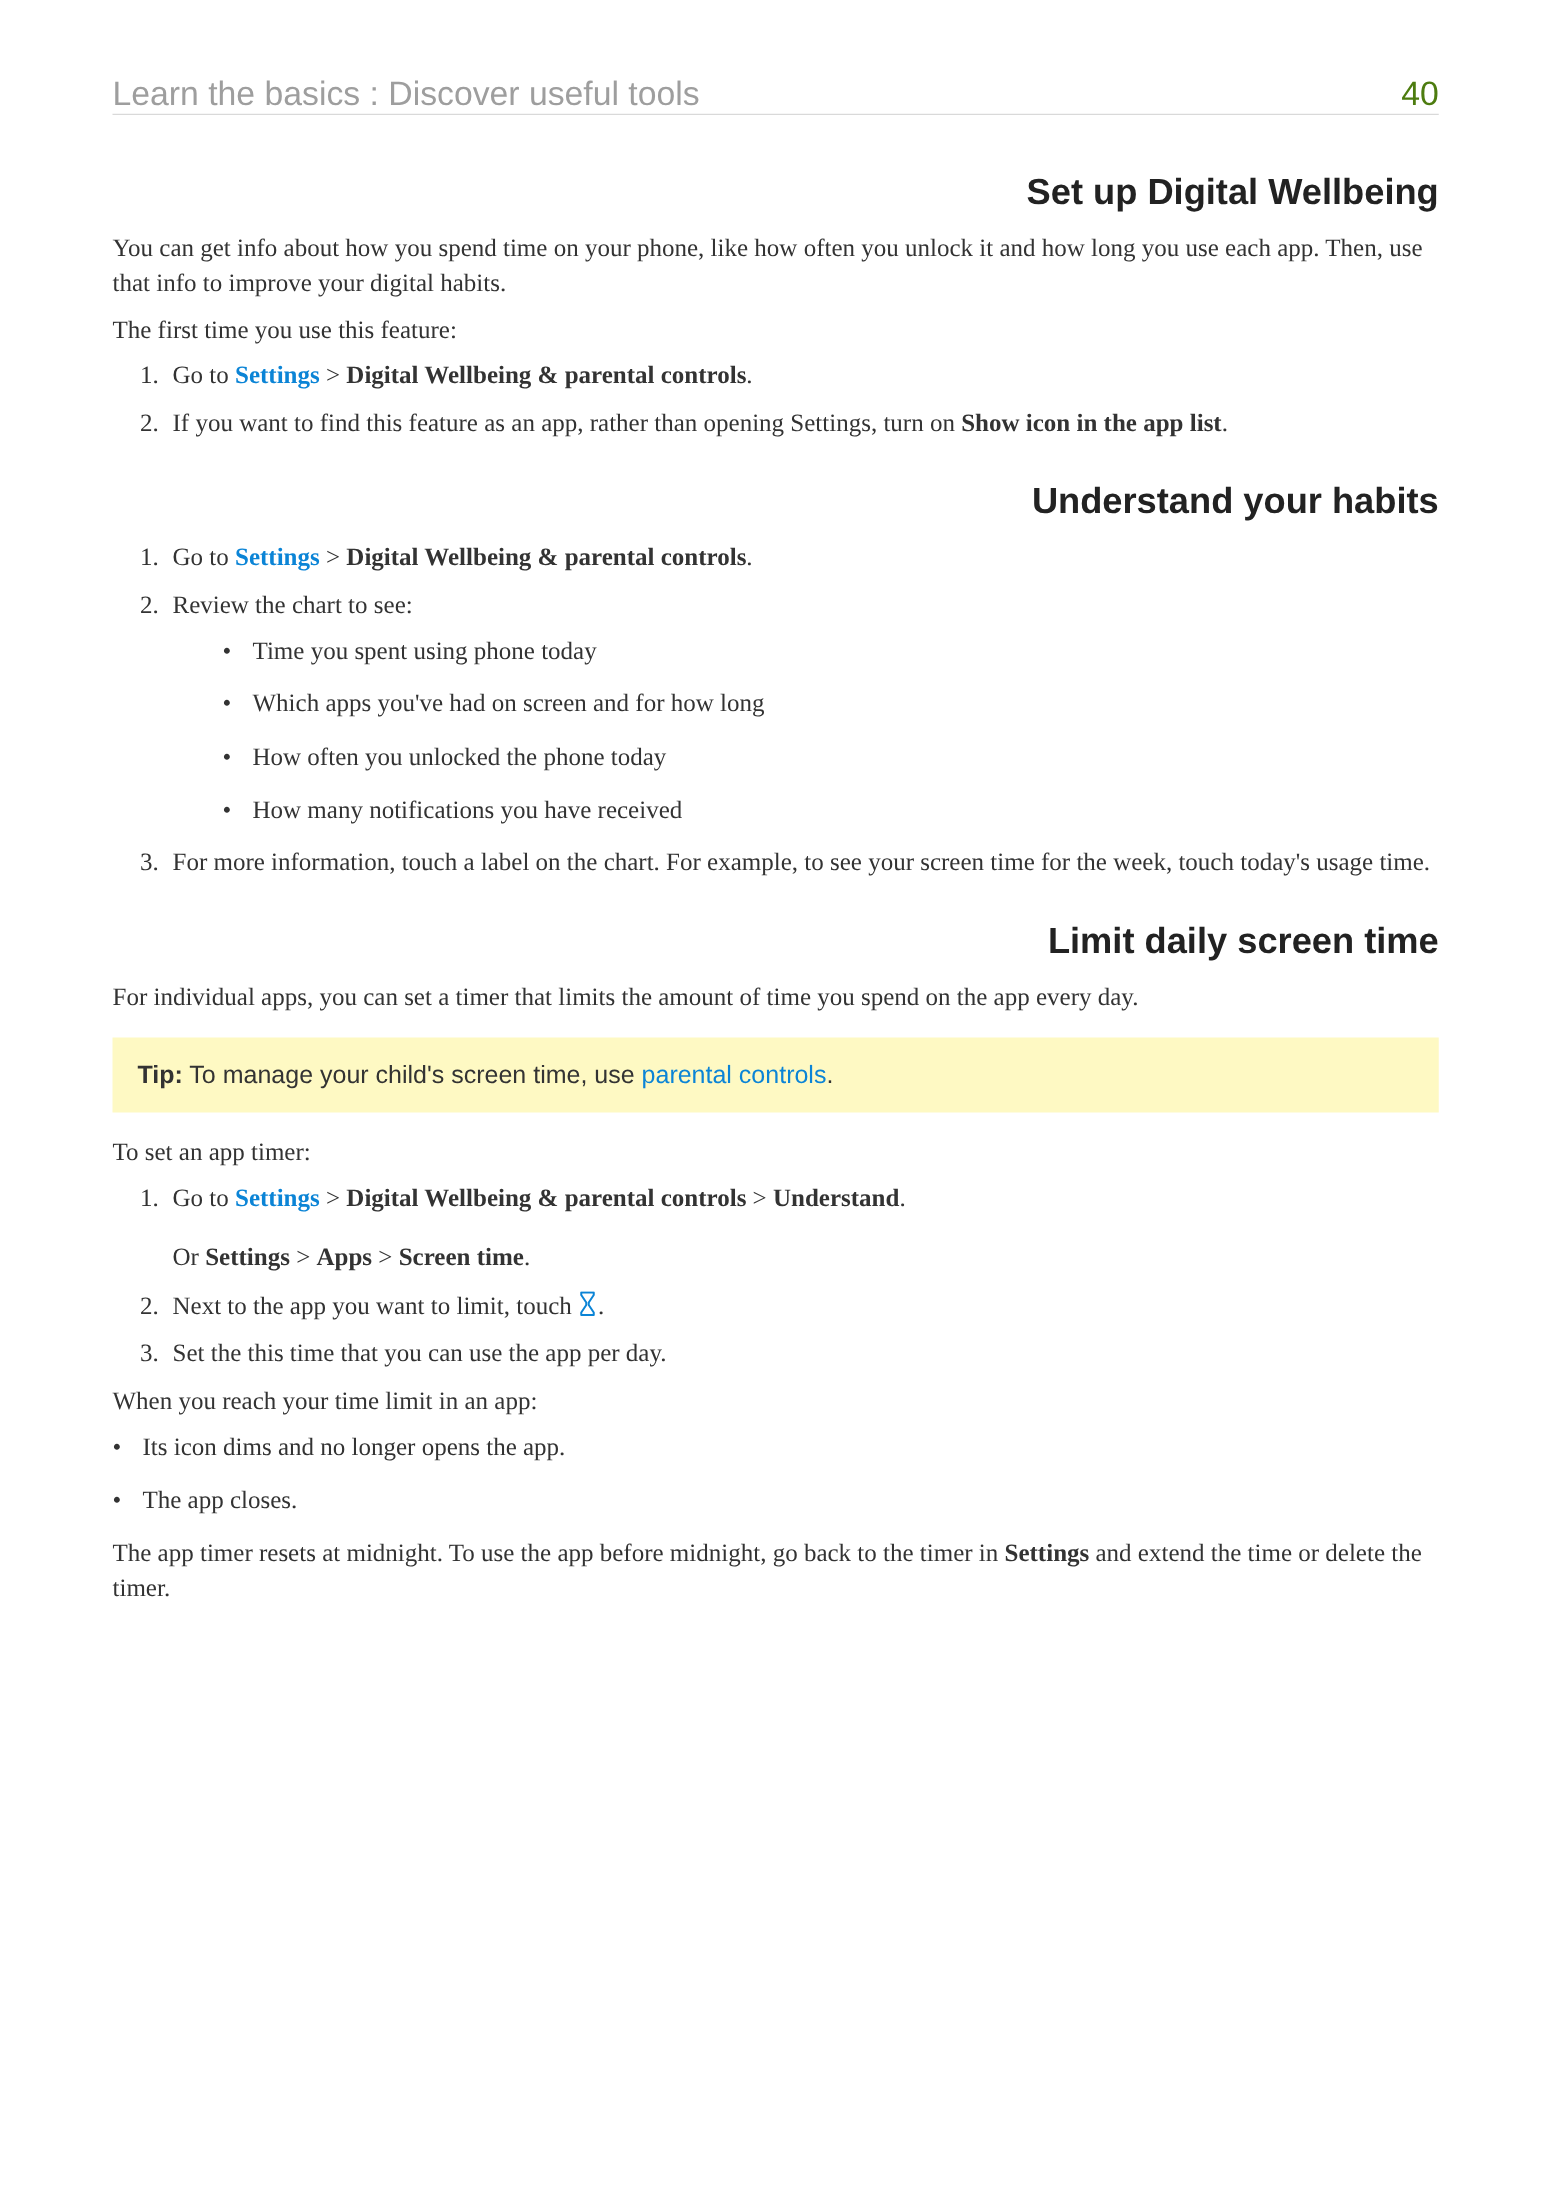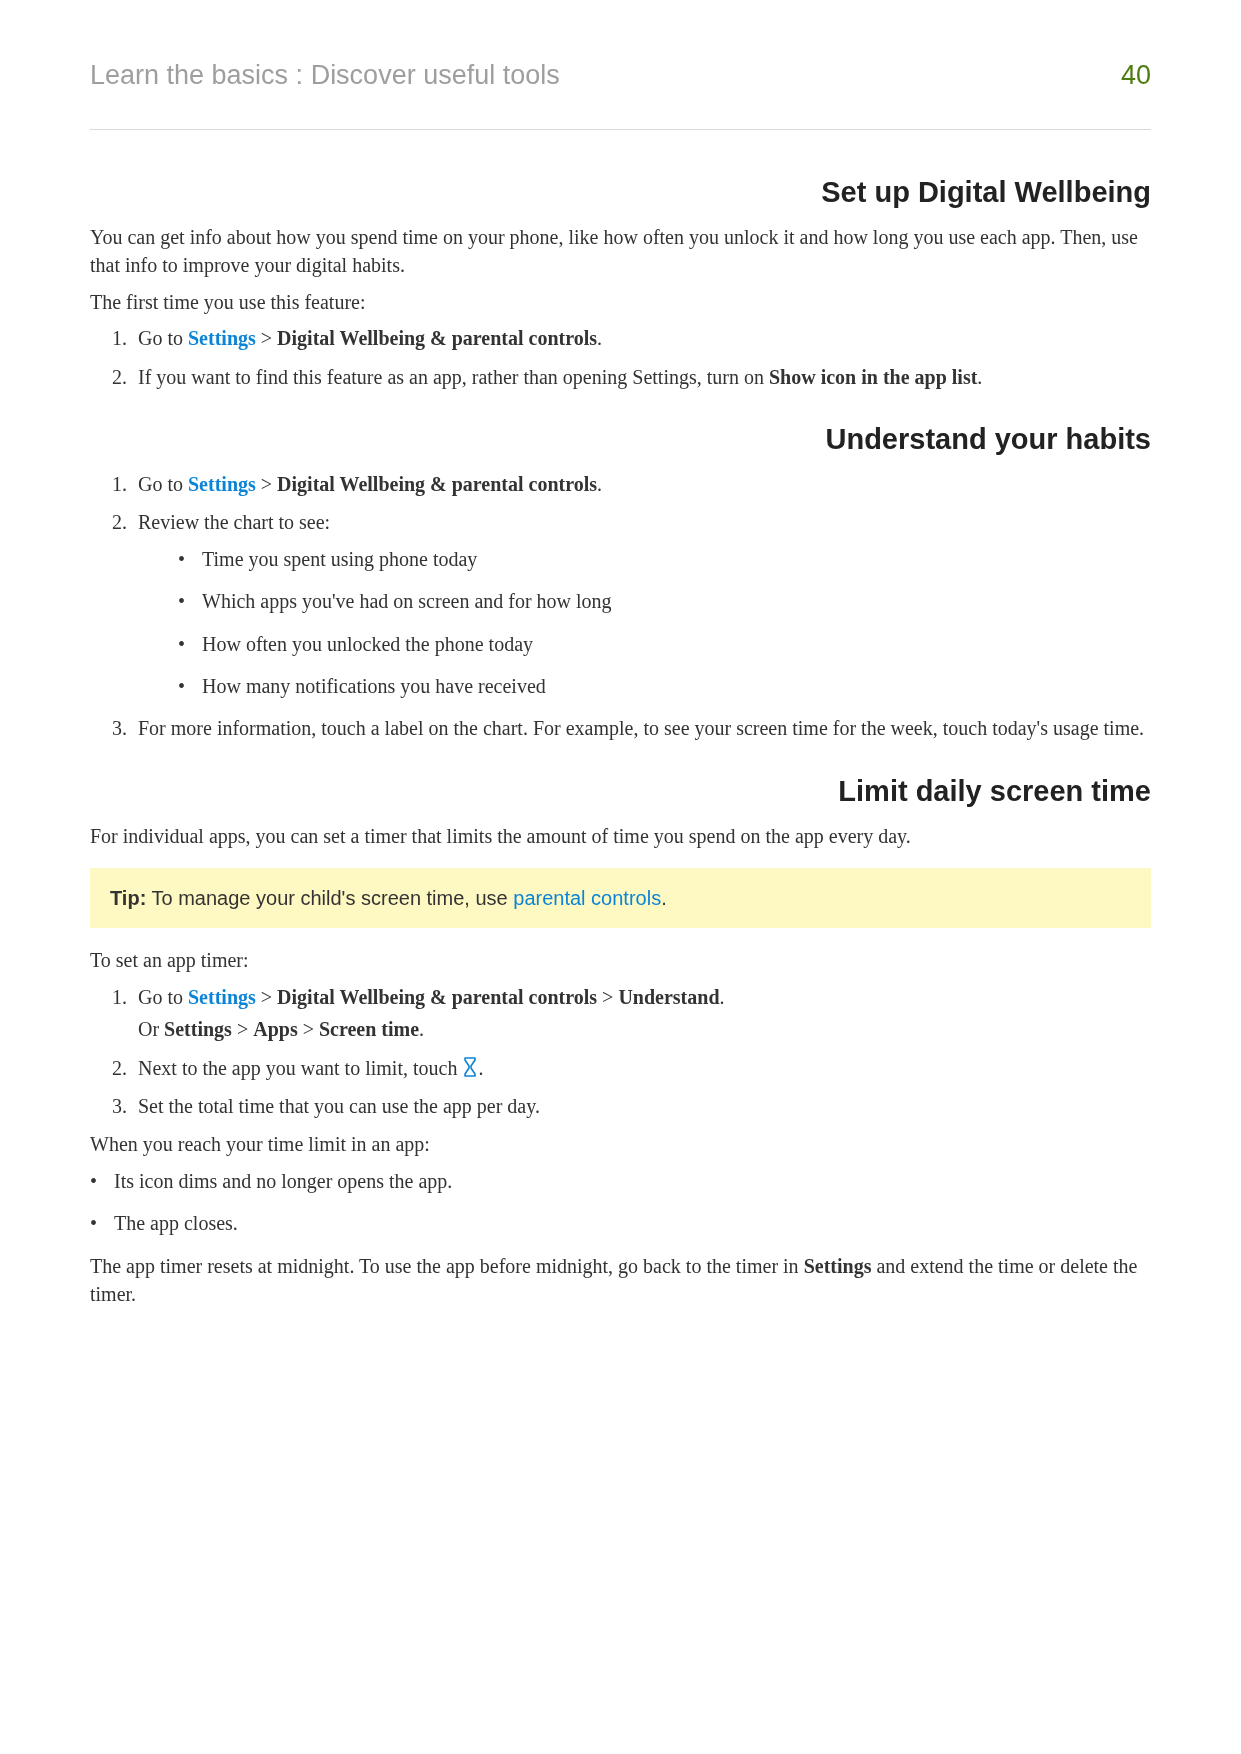--- a/index.html
+++ b/index.html
@@ -16,21 +16,20 @@
     min-height: 1754px;
     padding: 60px 90px 60px 90px;
   }
   .header-row {
     display: flex;
     justify-content: space-between;
     align-items: flex-start;
     color: #9e9e9e;
     font-size: 27px;
     font-weight: 400;
-    padding-bottom: 38px;
     border-bottom: 1px solid #d9d9d9;
     margin-bottom: 46px;
   }
   .page-number {
     color: #4d7c0f;
     font-size: 27px;
   }
   h1.page-title {
     font-size: 40px;
     font-weight: 700;
@@ -158,30 +157,30 @@
     <span class="bold">Tip:</span><span> To manage your child's screen time, use </span><span class="link-plain">parental controls</span><span>.</span>
   </div>
 
   <p class="body">To set an app timer:</p>
 
   <ol class="numbered">
     <li class="body">
       <div>
         <span>Go to </span><span class="link">Settings</span><span> &gt; </span><span class="bold">Digital Wellbeing &amp; parental controls</span><span> &gt; </span><span class="bold">Understand</span><span>.</span>
       </div>
-      <div style="margin-top:4px;">
+      <div style="margin-top:19px;">
         <span>Or </span><span class="bold">Settings</span><span> &gt; </span><span class="bold">Apps</span><span> &gt; </span><span class="bold">Screen time</span><span>.</span>
       </div>
     </li>
     <li class="body">
       <span>Next to the app you want to limit, touch </span><span class="hourglass-icon"><svg viewBox="0 0 14 20">
             <path d="M2 1 H12 V3 L8 9 V11 L12 17 V19 H2 V17 L6 11 V9 L2 3 Z" fill="none" stroke="#0b84d6" stroke-width="1.6" stroke-linejoin="round"></path>
           </svg></span><span>.</span>
     </li>
-    <li class="body">Set the total time that you can use the app per day.</li>
+    <li class="body">Set the this time that you can use the app per day.</li>
   </ol>
 
   <p class="body">When you reach your time limit in an app:</p>
 
   <ul class="bulleted" style="padding-left:0;">
     <li class="body">Its icon dims and no longer opens the app.</li>
     <li class="body">The app closes.</li>
   </ul>
 
   <p class="body">

